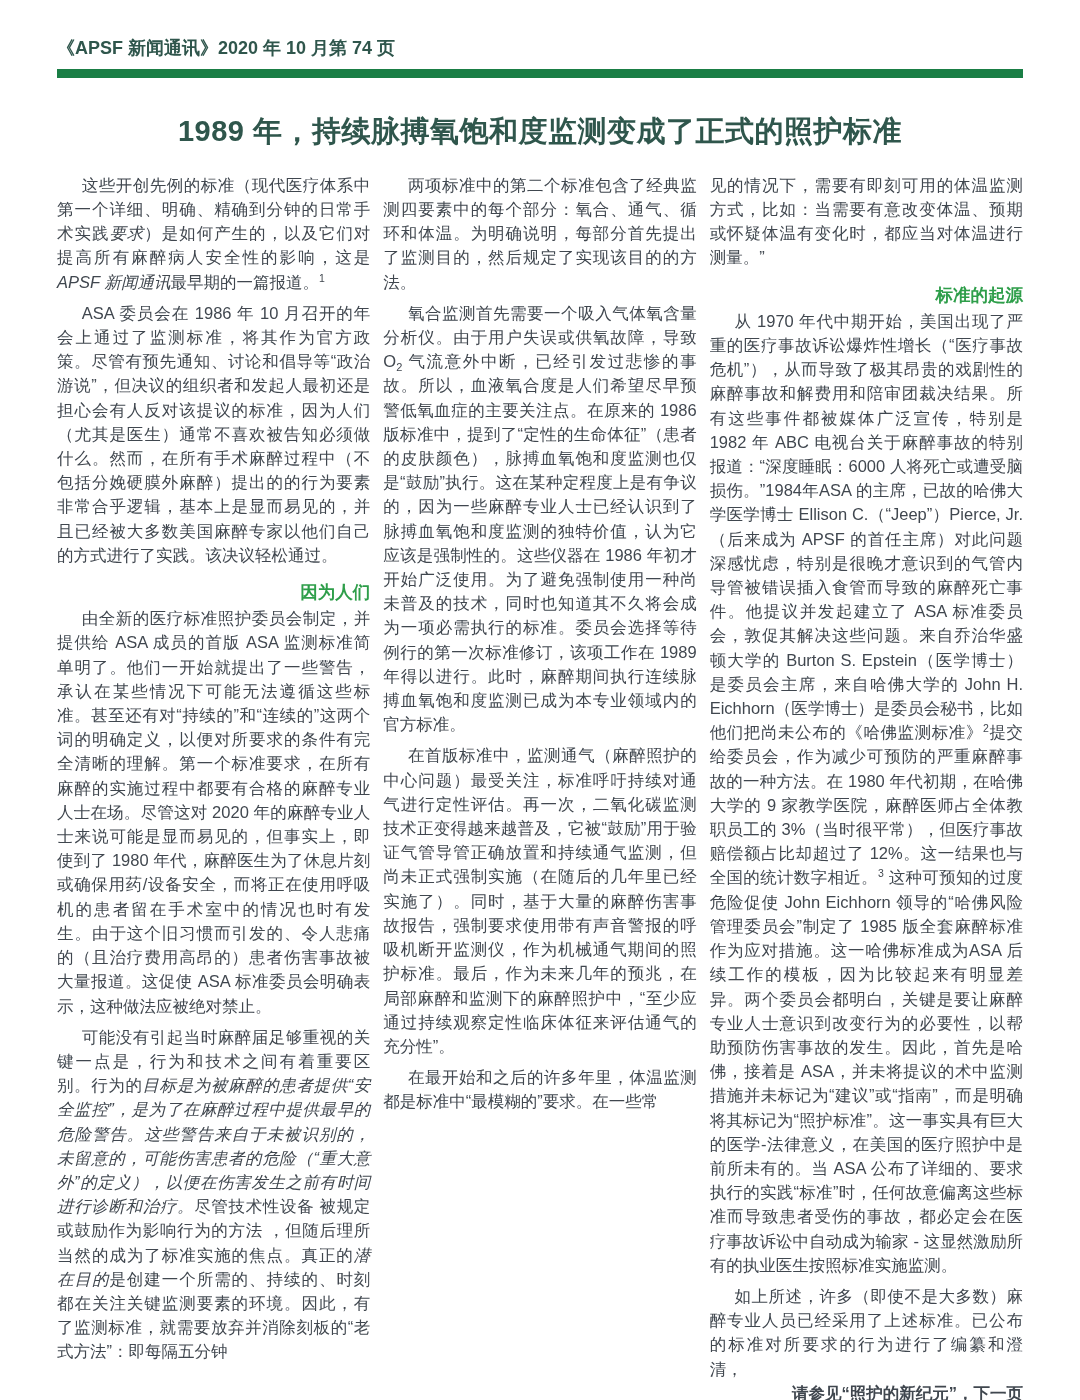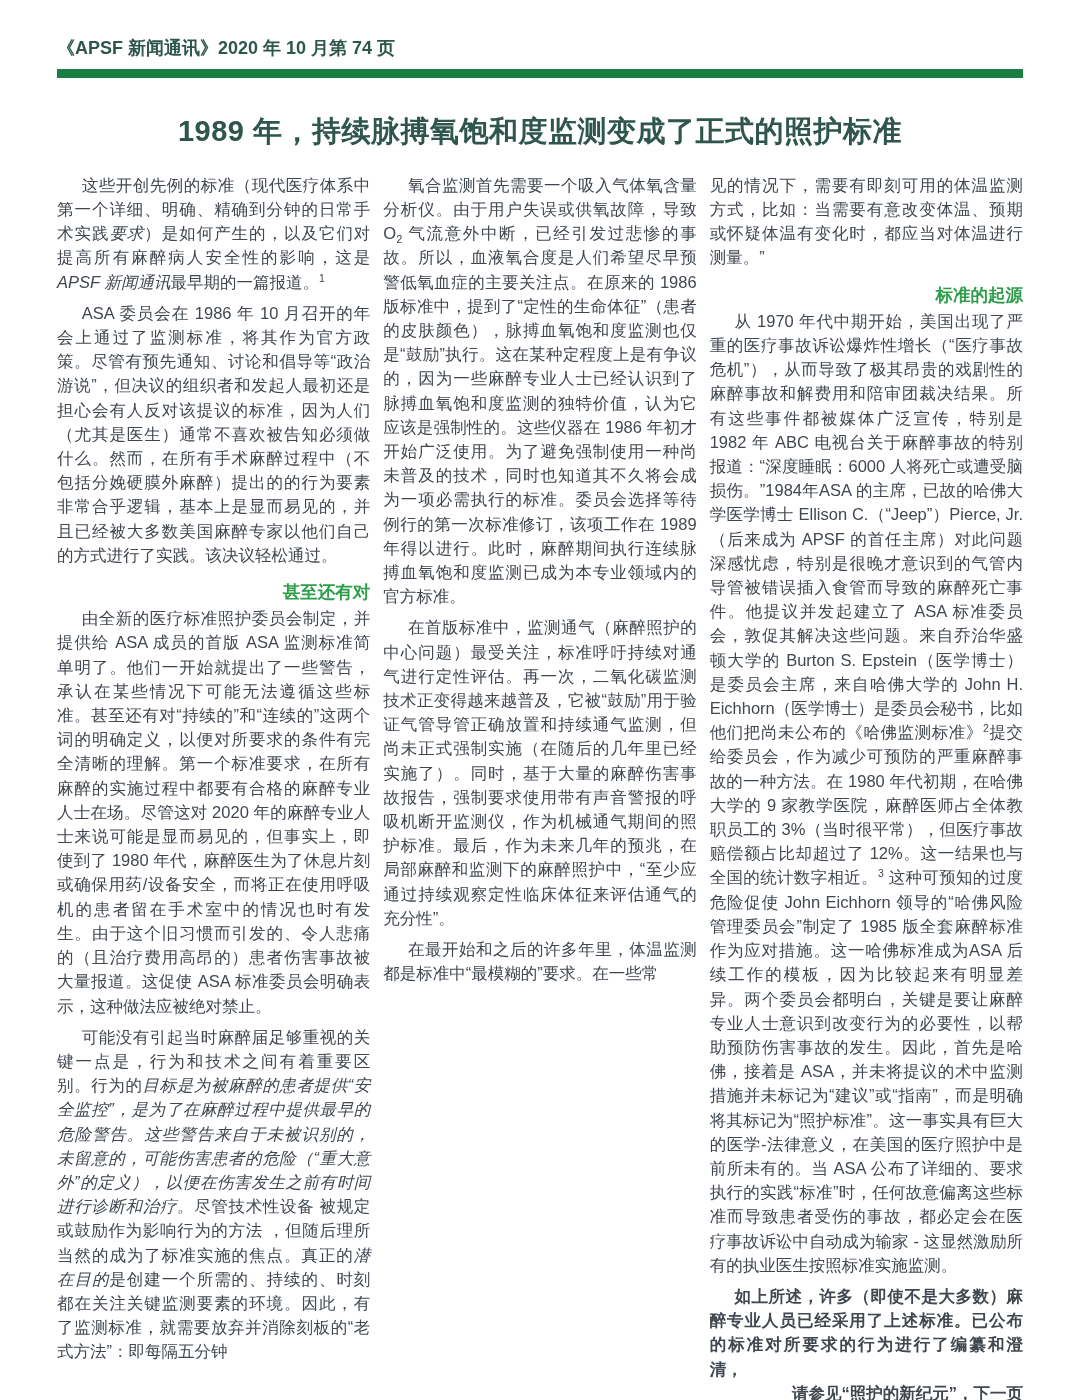--- a/index.html
+++ b/index.html
@@ -31,45 +31,46 @@
     text-justify:inter-ideograph;
   }
   .col{min-width:0;}
   .col p{margin:0 0 7px 0;}
   .col p.indent{text-indent:1.5em;}
   .col p.lead{font-weight:bold;margin:0;}
   .col p.heading{
     color:var(--heading-green);font-weight:bold;text-align:right;
     font-size:17.5px;margin:13px 0 2px 0;text-indent:0;
   }
-  .col p.tight{margin-bottom:0;font-weight:bold;}
+  .col p.tight{margin-bottom:0;}
   .col p.note{font-weight:bold;text-align:right;margin:0;}
   .col i{font-style:italic;}
   .col sup{font-size:10.5px;line-height:0;}
   .col sub{font-size:11px;line-height:0;}
 </style>
 </head>
 <body>
 
 <div class="page">
   <div class="header">
     <span>《APSF 新闻通讯》2020 年 10 月</span>
     <span>第 74 页</span>
   </div>
   <div class="bar"></div>
   <h1 class="title">1989 年，持续脉搏氧饱和度监测变成了正式的照护标准</h1>
   <div class="columns">
     <div class="col">
         <p class="body indent">这些开创先例的标准（现代医疗体系中第一个详细、明确、精确到分钟的日常手术实践<i>要求</i>）是如何产生的，以及它们对提高所有麻醉病人安全性的影响，这是 <i>APSF 新闻通讯</i>最早期的一篇报道。<sup>1</sup></p>
         <p class="body indent">ASA 委员会在 1986 年 10 月召开的年会上通过了监测标准，将其作为官方政策。尽管有预先通知、讨论和倡导等“政治游说”，但决议的组织者和发起人最初还是担心会有人反对该提议的标准，因为人们（尤其是医生）通常不喜欢被告知必须做什么。然而，在所有手术麻醉过程中（不包括分娩硬膜外麻醉）提出的的行为要素非常合乎逻辑，基本上是显而易见的，并且已经被大多数美国麻醉专家以他们自己的方式进行了实践。该决议轻松通过。</p>
-        <p class="heading">甚至还有对</p>
+        <p class="heading">因为人们</p>
         <p class="body indent">由全新的医疗标准照护委员会制定，并提供给 ASA 成员的首版 ASA 监测标准简单明了。他们一开始就提出了一些警告，承认在某些情况下可能无法遵循这些标准。甚至还有对“持续的”和“连续的”这两个词的明确定义，以便对所要求的条件有完全清晰的理解。第一个标准要求，在所有麻醉的实施过程中都要有合格的麻醉专业人士在场。尽管这对 2020 年的麻醉专业人士来说可能是显而易见的，但事实上，即使到了 1980 年代，麻醉医生为了休息片刻或确保用药/设备安全，而将正在使用呼吸机的患者留在手术室中的情况也时有发生。由于这个旧习惯而引发的、令人悲痛的（且治疗费用高昂的）患者伤害事故被大量报道。这促使 ASA 标准委员会明确表示，这种做法应被绝对禁止。</p>
         <p class="body indent">可能没有引起当时麻醉届足够重视的关键一点是，行为和技术之间有着重要区别。行为的<i>目标是为被麻醉的患者提供“安全监控”，是为了在麻醉过程中提供最早的危险警告。这些警告来自于未被识别的，未留意的，可能伤害患者的危险（“重大意外”的定义），以便在伤害发生之前有时间进行诊断和治疗。</i>尽管技术性设备 被规定或鼓励作为影响行为的方法 ，但随后理所当然的成为了标准实施的焦点。真正的<i>潜在目的</i>是创建一个所需的、持续的、时刻都在关注关键监测要素的环境。因此，有了监测标准，就需要放弃并消除刻板的“老式方法”：即每隔五分钟</p>
       </div>
     <div class="col">
+        <p class="body indent">两项标准中的第二个标准包含了经典监测四要素中的每个部分：氧合、通气、循环和体温。为明确说明，每部分首先提出了监测目的，然后规定了实现该目的的方法。</p>
         <p class="body indent">氧合监测首先需要一个吸入气体氧含量分析仪。由于用户失误或供氧故障，导致 O<sub>2</sub> 气流意外中断，已经引发过悲惨的事故。所以，血液氧合度是人们希望尽早预警低氧血症的主要关注点。在原来的 1986 版标准中，提到了“定性的生命体征”（患者的皮肤颜色），脉搏血氧饱和度监测也仅是“鼓励”执行。这在某种定程度上是有争议的，因为一些麻醉专业人士已经认识到了脉搏血氧饱和度监测的独特价值，认为它应该是强制性的。这些仪器在 1986 年初才开始广泛使用。为了避免强制使用一种尚未普及的技术，同时也知道其不久将会成为一项必需执行的标准。委员会选择等待例行的第一次标准修订，该项工作在 1989 年得以进行。此时，麻醉期间执行连续脉搏血氧饱和度监测已成为本专业领域内的官方标准。</p>
         <p class="body indent">在首版标准中，监测通气（麻醉照护的中心问题）最受关注，标准呼吁持续对通气进行定性评估。再一次，二氧化碳监测技术正变得越来越普及，它被“鼓励”用于验证气管导管正确放置和持续通气监测，但尚未正式强制实施（在随后的几年里已经实施了）。同时，基于大量的麻醉伤害事故报告，强制要求使用带有声音警报的呼吸机断开监测仪，作为机械通气期间的照护标准。最后，作为未来几年的预兆，在局部麻醉和监测下的麻醉照护中，“至少应通过持续观察定性临床体征来评估通气的充分性”。</p>
         <p class="body indent">在最开始和之后的许多年里，体温监测都是标准中“最模糊的”要求。在一些常</p>
       </div>
     <div class="col">
         <p class="body">见的情况下，需要有即刻可用的体温监测方式，比如：当需要有意改变体温、预期或怀疑体温有变化时，都应当对体温进行测量。”</p>
         <p class="heading">标准的起源</p>
         <p class="body indent">从 1970 年代中期开始，美国出现了严重的医疗事故诉讼爆炸性增长（“医疗事故危机”），从而导致了极其昂贵的戏剧性的麻醉事故和解费用和陪审团裁决结果。所有这些事件都被媒体广泛宣传，特别是 1982 年 ABC 电视台关于麻醉事故的特别报道：“深度睡眠：6000 人将死亡或遭受脑损伤。”1984年ASA 的主席，已故的哈佛大学医学博士 Ellison C.（“Jeep”）Pierce, Jr.（后来成为 APSF 的首任主席）对此问题深感忧虑，特别是很晚才意识到的气管内导管被错误插入食管而导致的麻醉死亡事件。他提议并发起建立了 ASA 标准委员会，敦促其解决这些问题。来自乔治华盛顿大学的 Burton S. Epstein（医学博士）是委员会主席，来自哈佛大学的 John H. Eichhorn（医学博士）是委员会秘书，比如他们把尚未公布的《哈佛监测标准》<sup>2</sup>提交给委员会，作为减少可预防的严重麻醉事故的一种方法。在 1980 年代初期，在哈佛大学的 9 家教学医院，麻醉医师占全体教职员工的 3%（当时很平常），但医疗事故赔偿额占比却超过了 12%。这一结果也与全国的统计数字相近。<sup>3</sup> 这种可预知的过度危险促使 John Eichhorn 领导的“哈佛风险管理委员会”制定了 1985 版全套麻醉标准作为应对措施。这一哈佛标准成为ASA 后续工作的模板，因为比较起来有明显差异。两个委员会都明白，关键是要让麻醉专业人士意识到改变行为的必要性，以帮助预防伤害事故的发生。因此，首先是哈佛，接着是 ASA，并未将提议的术中监测措施并未标记为“建议”或“指南”，而是明确将其标记为“照护标准”。这一事实具有巨大的医学-法律意义，在美国的医疗照护中是前所未有的。当 ASA 公布了详细的、要求执行的实践“标准”时，任何故意偏离这些标准而导致患者受伤的事故，都必定会在医疗事故诉讼中自动成为输家 - 这显然激励所有的执业医生按照标准实施监测。</p>
         <p class="body tight indent">如上所述，许多（即使不是大多数）麻醉专业人员已经采用了上述标准。已公布的标准对所要求的行为进行了编纂和澄清，</p>
         <p class="note">请参见“照护的新纪元”，下一页</p>

